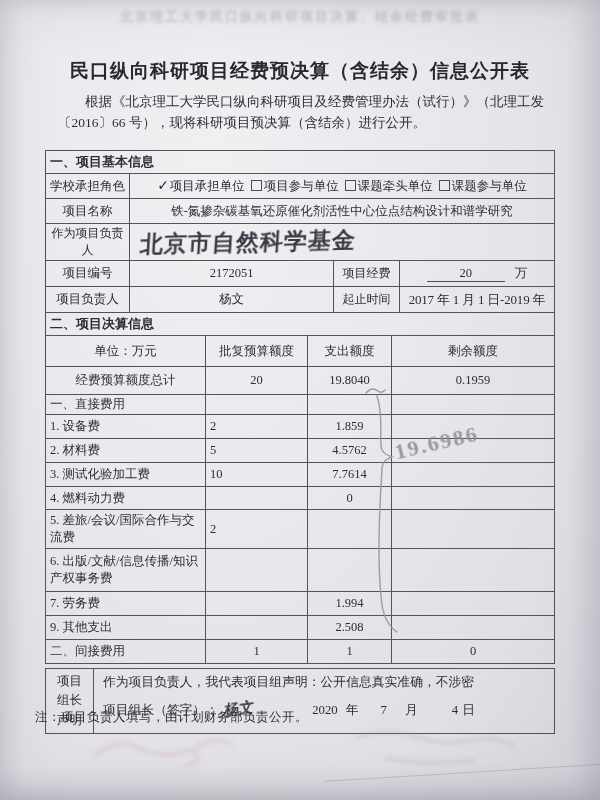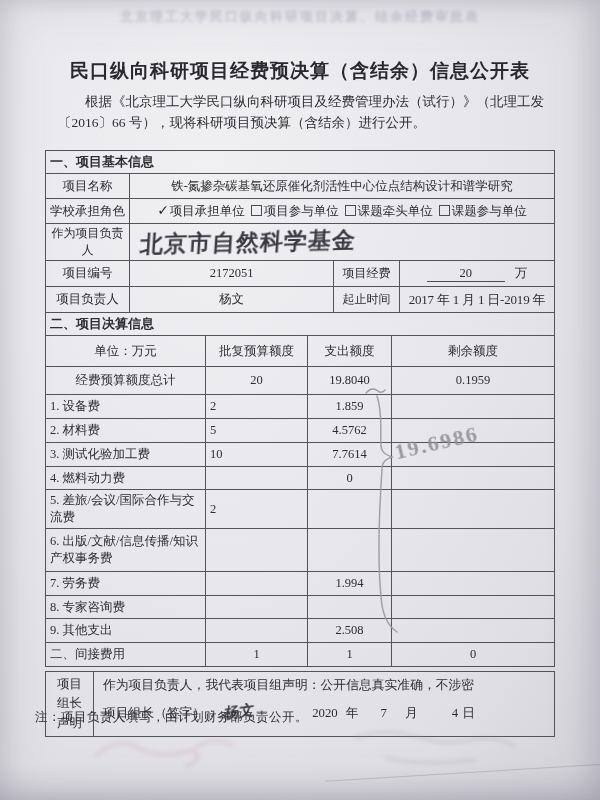--- a/index.html
+++ b/index.html
@@ -81,28 +81,28 @@
           <col style="width:84px">
           <col style="width:204px">
           <col style="width:66px">
           <col style="width:155px">
         </colgroup>
       <tbody>
           <tr class="sec">
         <td colspan="4" style="height:20px">一、项目基本信息</td>
       </tr>
       <tr>
-        <td class="ctr" style="height:22px">项目名称</td>
-        <td class="ctr" colspan="3">铁-氮掺杂碳基氧还原催化剂活性中心位点结构设计和谱学研究</td>
-      </tr>
-      <tr>
         <td class="ctr" style="height:22px">学校承担角色</td>
         <td class="ctr" colspan="3">
           <span class="opt"><span class="checkmark">✓</span><span>项目承担单位</span></span><span class="opt"><span class="cb"></span><span>项目参与单位</span></span><span class="opt"><span class="cb"></span><span>课题牵头单位</span></span><span class="opt"><span class="cb"></span><span>课题参与单位</span></span>
         </td>
+      </tr>
+      <tr>
+        <td class="ctr" style="height:22px">项目名称</td>
+        <td class="ctr" colspan="3">铁-氮掺杂碳基氧还原催化剂活性中心位点结构设计和谱学研究</td>
       </tr>
       <tr>
         <td class="ctr small" style="height:27px">作为项目负责人</td>
         <td colspan="3" style="padding-left:10px">
           <span class="hw-plan">北京市自然科学基金</span>
         </td>
       </tr>
       <tr>
         <td class="ctr" style="height:23px">项目编号</td>
         <td class="ctr">2172051</td>
@@ -137,20 +137,26 @@
         <td class="ctr">支出额度</td>
         <td class="ctr">剩余额度</td>
       </tr>
       <tr>
         <td class="ctr" style="height:25px">经费预算额度总计</td>
         <td class="ctr">20</td>
         <td class="ctr">19.8040</td>
         <td class="ctr">0.1959</td>
       </tr>
       <tr>
+        <td class="lab" style="height:15px">一、直接费用</td>
+        <td></td>
+        <td></td>
+        <td></td>
+      </tr>
+      <tr>
         <td class="lab" style="height:21px">1. 设备费</td>
         <td class="lab">2</td>
         <td class="ctr">1.859</td>
         <td></td>
       </tr>
       <tr>
         <td class="lab" style="height:21px">2. 材料费</td>
         <td class="lab">5</td>
         <td class="ctr">4.5762</td>
         <td></td>
@@ -176,26 +182,20 @@
       <tr>
         <td class="lab" style="height:40px;line-height:1.35">6. 出版/文献/信息传播/知识产权事务费</td>
         <td></td>
         <td></td>
         <td></td>
       </tr>
       <tr>
         <td class="lab" style="height:21px">7. 劳务费</td>
         <td></td>
         <td class="ctr">1.994</td>
-        <td></td>
-      </tr>
-      <tr>
-        <td class="lab" style="height:20px">8. 专家咨询费</td>
-        <td></td>
-        <td></td>
         <td></td>
       </tr>
       <tr>
         <td class="lab" style="height:21px">9. 其他支出</td>
         <td></td>
         <td class="ctr">2.508</td>
         <td></td>
       </tr>
       <tr>
         <td class="lab" style="height:21px">二、间接费用</td>

